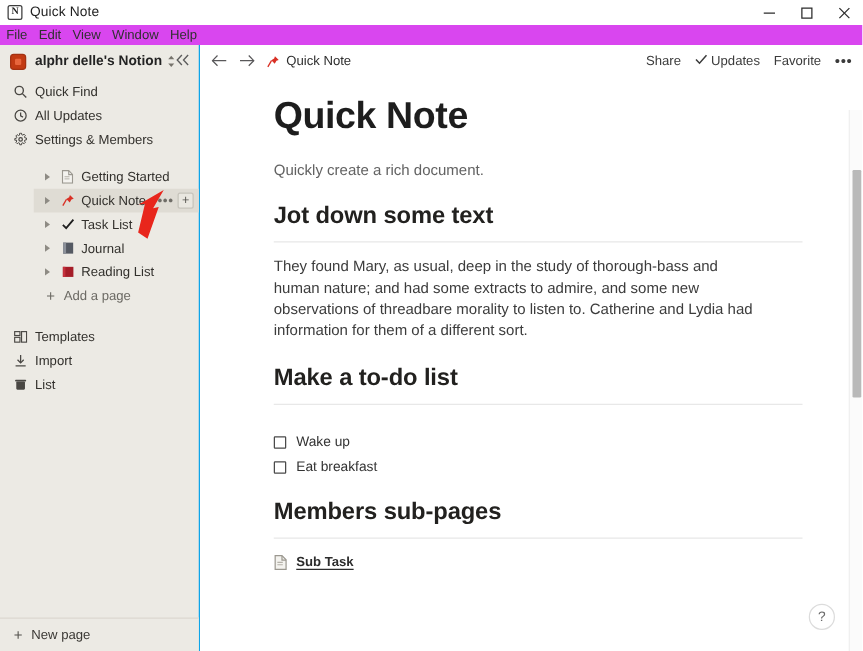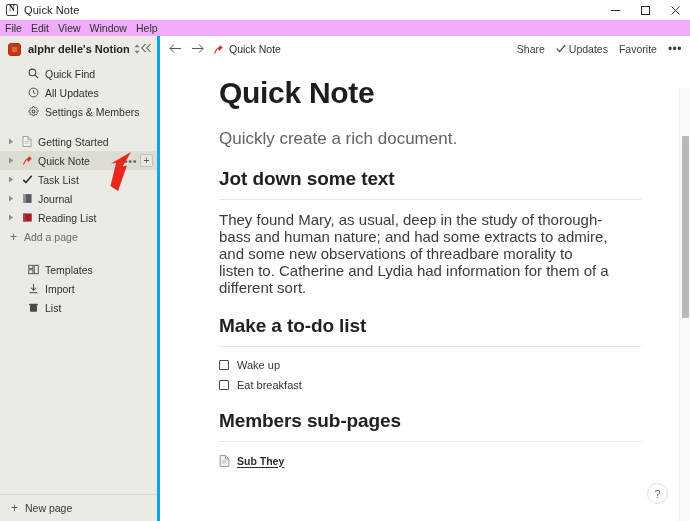--- a/index.html
+++ b/index.html
@@ -53,21 +53,21 @@
     display: flex; align-items: center; justify-content: center;
     color: #2b2b2b;
   }
   .winbtn svg { display: block; }
 
   
   .menubar {
     height: 16px;
     display: flex; align-items: center;
     padding-left: 5px;
-    background: #f0abfc;
+    background: #d946ef;
     flex: 0 0 16px;
   }
   .menu-item {
     font-size: 10.5px; color: #303030;
     padding: 0 6px 0 0; margin-right: 3px;
     line-height: 16px;
     white-space: nowrap;
   }
 
   
@@ -77,21 +77,21 @@
     min-height: 0;
     position: relative;
   }
 
   
   .sidebar {
     width: 160px;
     flex: 0 0 160px;
     background: #eceae4;
     display: flex; flex-direction: column;
-    border-right: 3px solid #0ea5e9;
+    border-right: 1px solid #0ea5e9;
     position: relative;
   }
   .ws-header {
     height: 26px;
     display: flex; align-items: center;
     padding: 0 6px 0 8px;
     flex: 0 0 26px;
   }
   .ws-logo {
     width: 13px; height: 13px;
@@ -122,32 +122,32 @@
     margin-left: auto;
     font-size: 11px; color: #5d5d5d;
     padding-right: 4px;
     letter-spacing: -1px;
   }
 
   .nav-group { padding-top: 2px; }
   .nav-row {
     height: 19px;
     display: flex; align-items: center;
-    padding-left: 28px;
+    padding-left: 11px;
     font-size: 10.5px; color: #32302c;
     white-space: nowrap;
   }
   .nav-row .ic {
     width: 14px; flex: 0 0 14px;
     display: flex; align-items: center; justify-content: flex-start;
     color: #4a4844;
   }
   .nav-row .lbl { margin-left: 3px; }
 
-  .pages { margin-top: 11px; }
+  .pages { margin-top: 11px; padding-left: 27px; }
   .page-row {
     height: 19px;
     display: flex; align-items: center;
     padding-left: 8px; padding-right: 4px;
     font-size: 10.5px; color: #32302c;
     white-space: nowrap;
     position: relative;
   }
   .page-row.selected { background: #dfdcd4; }
   .page-row .caret {
@@ -236,39 +236,39 @@
   .doc {
     padding: 14px 48px 0 59px;
   }
   .doc-title {
     font-size: 30px; font-weight: 700;
     color: #1d1d1d; letter-spacing: -0.3px;
     line-height: 1.15;
   }
   .doc-sub {
     margin-top: 18px;
-    font-size: 17px; color: #626262;
+    font-size: 12px; color: #626262;
   }
   .h2 {
     margin-top: 19px;
     font-size: 19px; font-weight: 700;
     color: #22211f; letter-spacing: -0.1px;
   }
   .rule {
     margin-top: 9px;
     height: 1px; background: #e8e8e8;
   }
   .para {
     margin-top: 11px;
-    font-size: 15px; line-height: 17px;
+    font-size: 12px; line-height: 17px;
     color: #3c3c3c;
     max-width: 392px;
   }
   .todo {
-    margin-top: 12px;
+    margin-top: 24px;
     display: flex; flex-direction: column; gap: 8px;
   }
   .todo-item {
     display: flex; align-items: center;
     font-size: 11px; color: #333333;
   }
   .cbox {
     width: 10px; height: 10px;
     border: 1.3px solid #4a4a4a;
     border-radius: 1px;
@@ -624,21 +624,21 @@
           <div class="rule"></div>
           <div class="subpage">
             <span class="sp-ic">
               <svg width="11" height="12" viewBox="0 0 10 11">
                   <path d="M1 0.5h5l3 3v7h-8z" fill="#f4f3ef" stroke="#9b9890" stroke-width="0.9"></path>
                   <path d="M6 0.7v3h3" fill="none" stroke="#9b9890" stroke-width="0.9"></path>
                   <line x1="2.6" y1="5.4" x2="6.6" y2="5.4" stroke="#b4b1a9" stroke-width="0.8"></line>
                   <line x1="2.6" y1="7.1" x2="6.6" y2="7.1" stroke="#b4b1a9" stroke-width="0.8"></line>
                 </svg>
             </span>
-            <span class="sp-lbl">Sub They</span>
+            <span class="sp-lbl">Sub Task</span>
           </div>
 
         </div>
 
         <div class="scrollbar">
           <div class="scroll-thumb"></div>
         </div>
       </div>
 
       <div class="help-btn">?</div>

